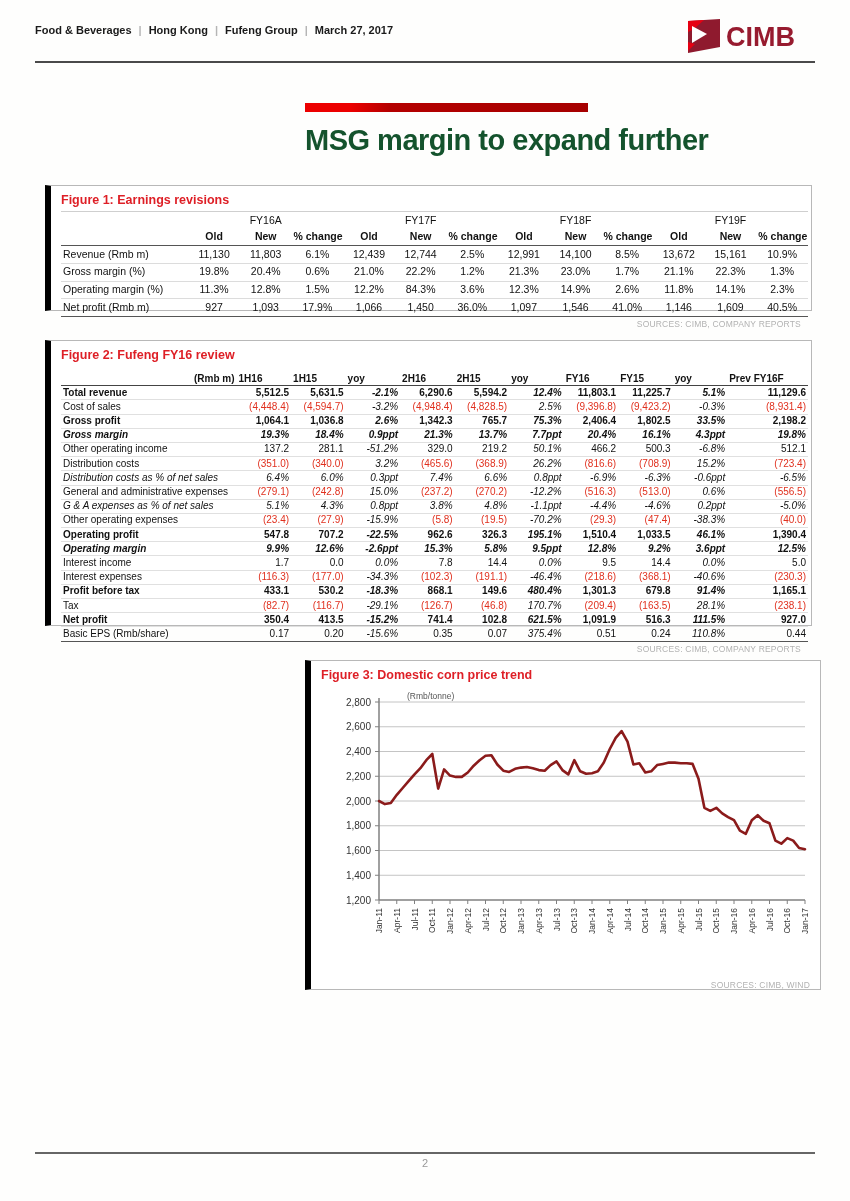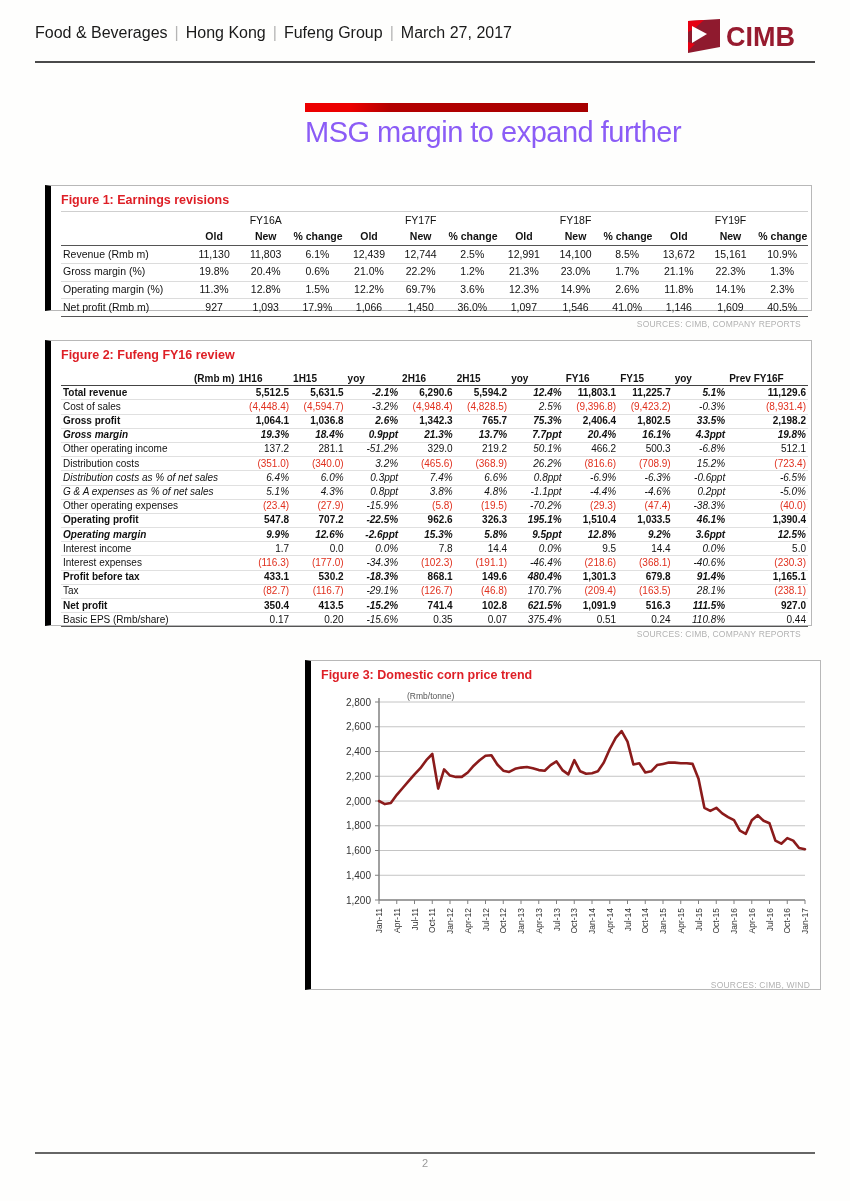--- a/index.html
+++ b/index.html
@@ -1,30 +1,30 @@
 <!DOCTYPE html>
 <html><head>
 <meta charset="utf-8">
 <style>
   * { margin:0; padding:0; box-sizing:border-box; }
   html,body { background:#ffffff; }
   body { font-family:"Liberation Sans", sans-serif; color:#111; }
   .page { position:relative; width:850px; height:1201px; background:#fefefd; overflow:hidden; }
 
   
-  .hdr { position:absolute; left:35px; top:24px; width:640px; font-size:16px; color:#1a1a1a; }
+  .hdr { position:absolute; left:35px; top:24px; width:640px; font-size:11px; color:#1a1a1a;font-weight:bold; }
   .hdr .sep { color:#b5b5b5; margin:0 7px; }
   .logo { position:absolute; right:38px; top:16px; }
   .hdr-rule { position:absolute; left:35px; top:61px; width:780px; height:2px; background:#4a4a4a; }
 
   
   .title-bar { position:absolute; left:305px; top:103px; width:283px; height:9px;
     background:linear-gradient(90deg,#ec0000 0%,#ec0000 16%,#b40000 30%,#a60000 100%); }
-  .doc-title { position:absolute; left:305px; top:116px; width:500px; font-size:29px;
-    font-weight:normal; color:#8b5cf6; letter-spacing:-0.5px; }
+  .doc-title { position:absolute; left:305px; top:124px; width:500px; font-size:29px;
+    font-weight:bold; color:#14532d; letter-spacing:-0.5px; }
 
   
   .figbox { position:absolute; background:#fff; border:1px solid #b8b8b8; border-left:6px solid #000; }
   .fig1 { left:45px; top:185px; width:767px; height:126px; }
   .fig2 { left:45px; top:340px; width:767px; height:286px; }
   .fig3 { left:305px; top:660px; width:516px; height:330px; }
   .figcap { font-size:12.5px; font-weight:bold; color:#de1f26; padding:7px 10px 2px 10px; }
   .src { font-size:8.5px; color:#b2b2b2; text-align:right; padding:2px 10px 0 0; letter-spacing:0.2px; }
 
   
@@ -155,21 +155,21 @@
             <td class="num">21.1%</td>
             <td class="num">22.3%</td>
             <td class="num">1.3%</td>
           </tr>
           <tr>
             <td class="lbl">Operating margin (%)</td>
             <td class="num">11.3%</td>
             <td class="num">12.8%</td>
             <td class="num">1.5%</td>
             <td class="num">12.2%</td>
-            <td class="num">69.7%</td>
+            <td class="num">84.3%</td>
             <td class="num">3.6%</td>
             <td class="num">12.3%</td>
             <td class="num">14.9%</td>
             <td class="num">2.6%</td>
             <td class="num">11.8%</td>
             <td class="num">14.1%</td>
             <td class="num">2.3%</td>
           </tr>
           <tr>
             <td class="lbl">Net profit (Rmb m)</td>
@@ -306,20 +306,33 @@
             <td class="num  ">6.4%</td>
             <td class="num  ">6.0%</td>
             <td class="num yoy ">0.3ppt</td>
             <td class="num  ">7.4%</td>
             <td class="num  ">6.6%</td>
             <td class="num yoy ">0.8ppt</td>
             <td class="num  ">-6.9%</td>
             <td class="num  ">-6.3%</td>
             <td class="num yoy ">-0.6ppt</td>
             <td class="num  ">-6.5%</td>
+          </tr>
+          <tr class="normal">
+            <td class="lbl">General and administrative expenses</td>
+            <td class="num  neg">(279.1)</td>
+            <td class="num  neg">(242.8)</td>
+            <td class="num yoy ">15.0%</td>
+            <td class="num  neg">(237.2)</td>
+            <td class="num  neg">(270.2)</td>
+            <td class="num yoy ">-12.2%</td>
+            <td class="num  neg">(516.3)</td>
+            <td class="num  neg">(513.0)</td>
+            <td class="num yoy ">0.6%</td>
+            <td class="num  neg">(556.5)</td>
           </tr>
           <tr class="italic">
             <td class="lbl">G &amp; A expenses as % of net sales</td>
             <td class="num  ">5.1%</td>
             <td class="num  ">4.3%</td>
             <td class="num yoy ">0.8ppt</td>
             <td class="num  ">3.8%</td>
             <td class="num  ">4.8%</td>
             <td class="num yoy ">-1.1ppt</td>
             <td class="num  ">-4.4%</td>

